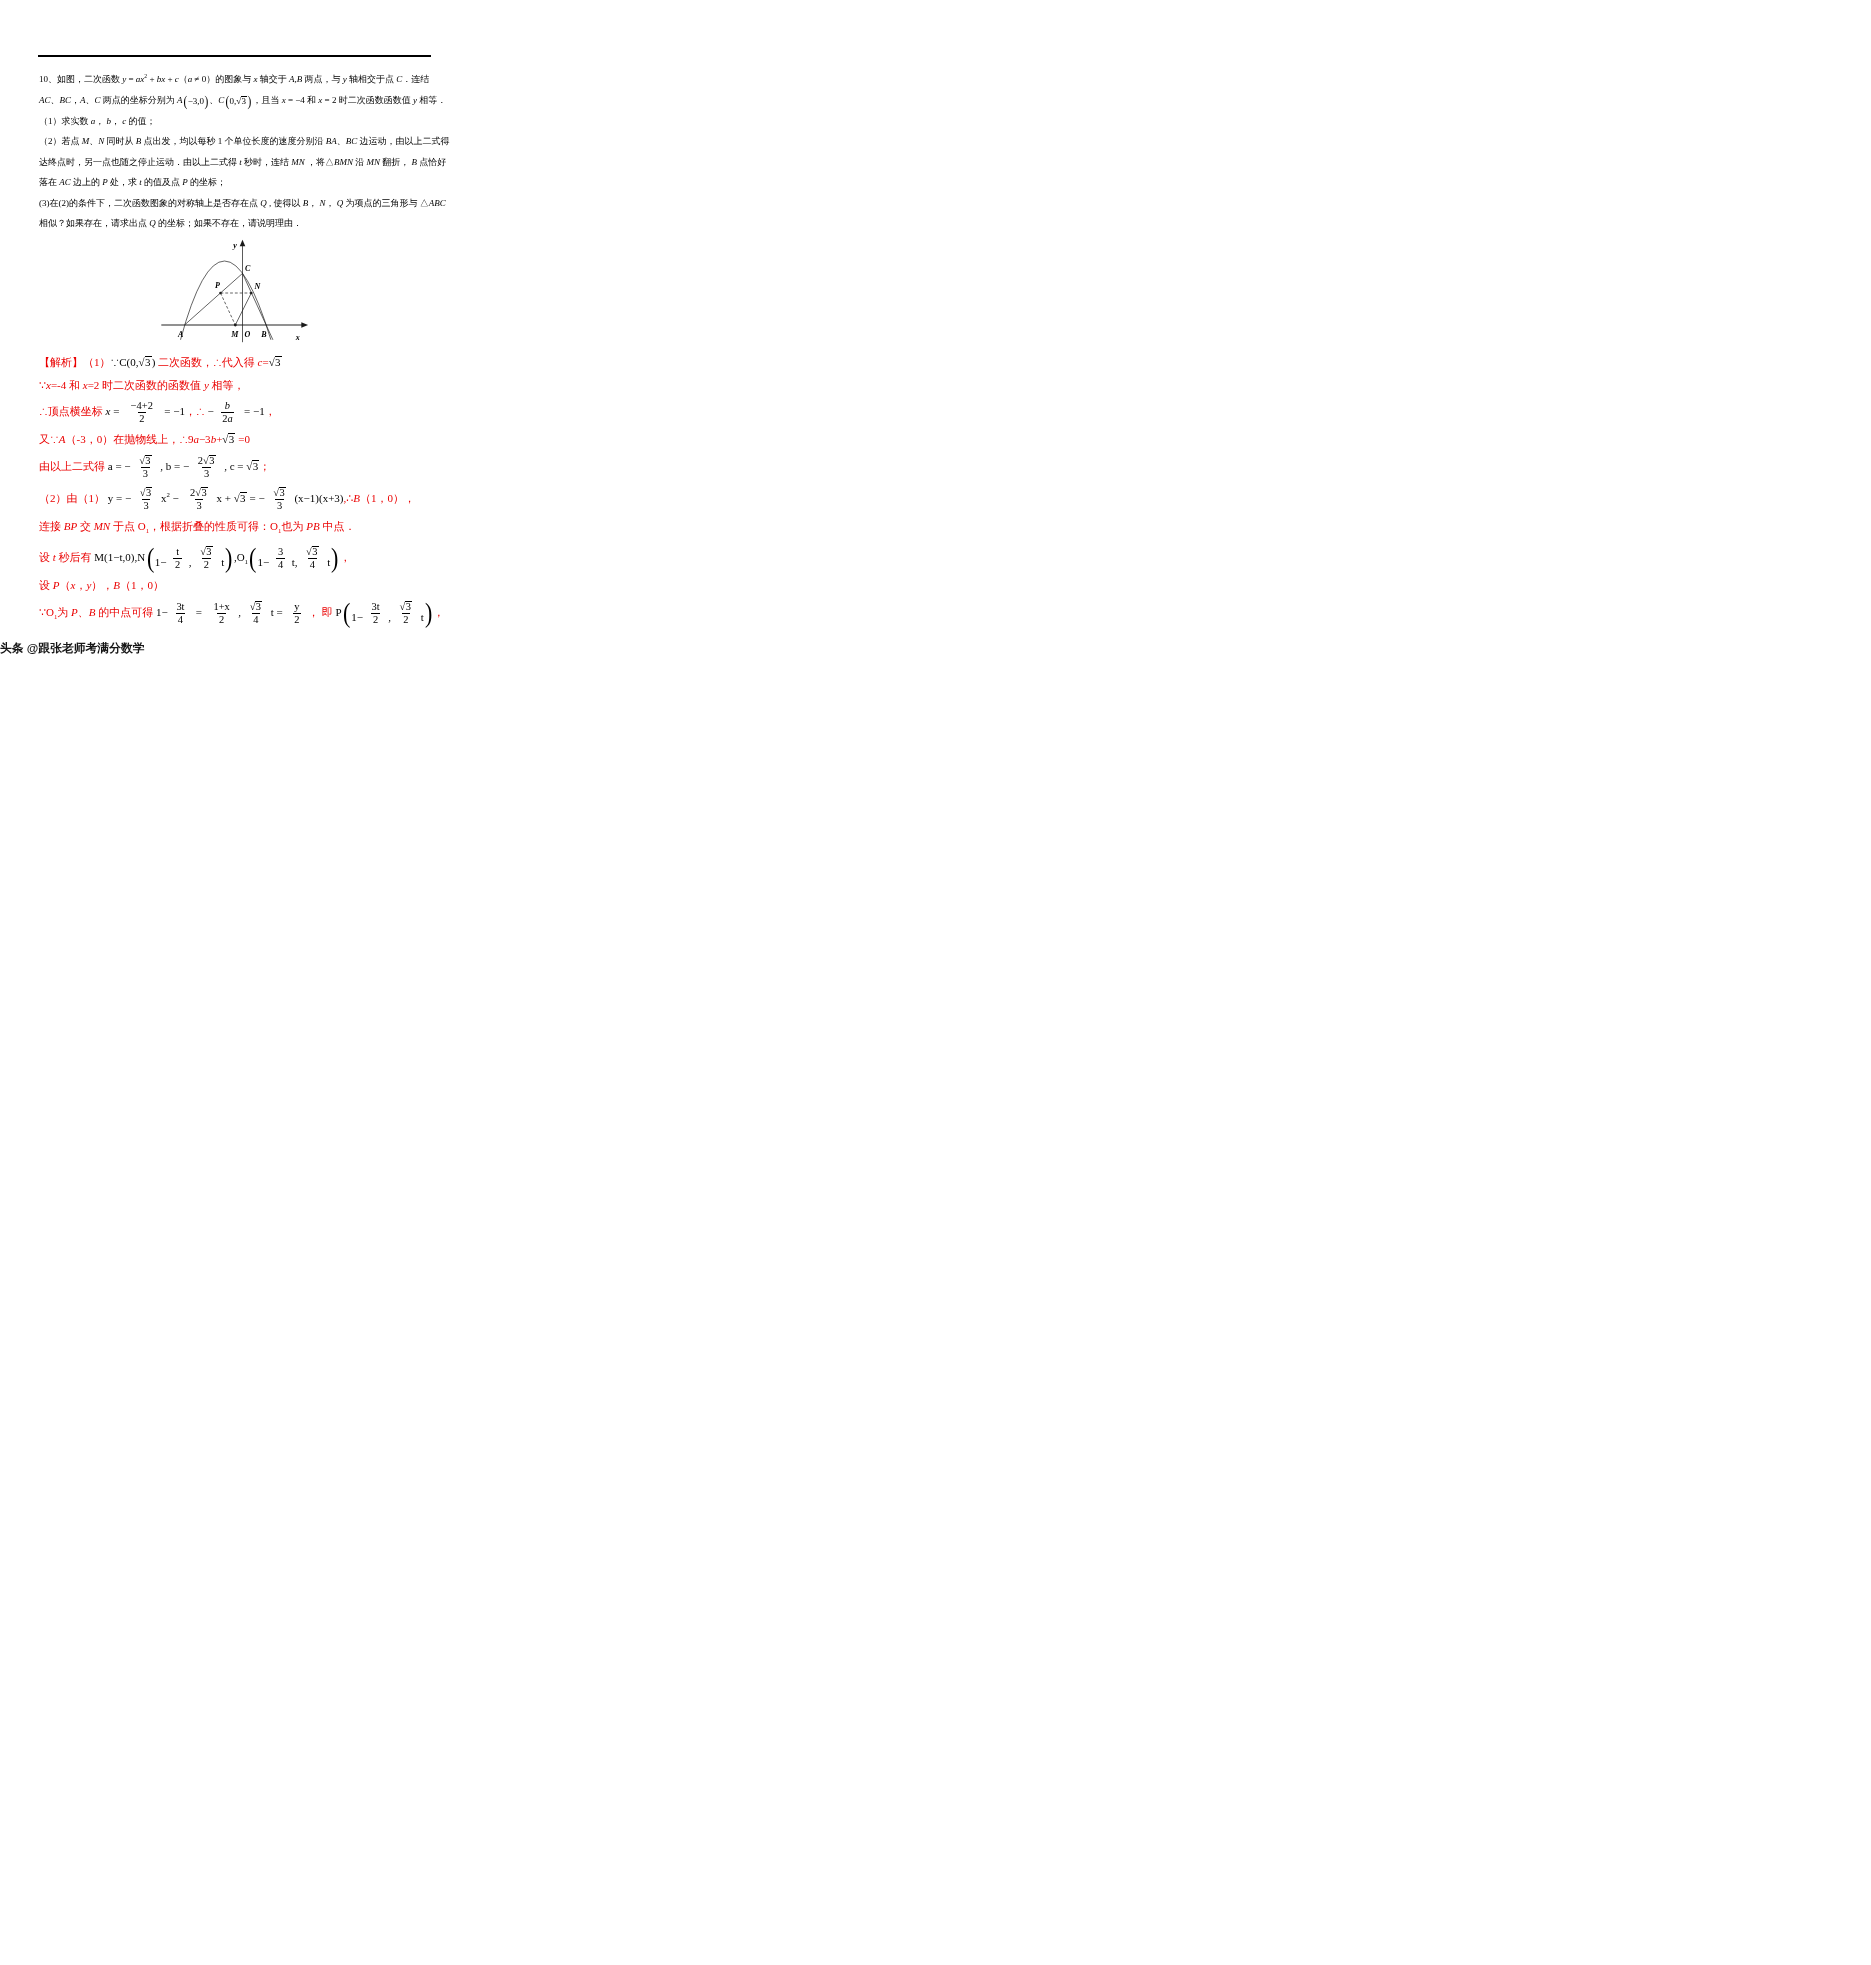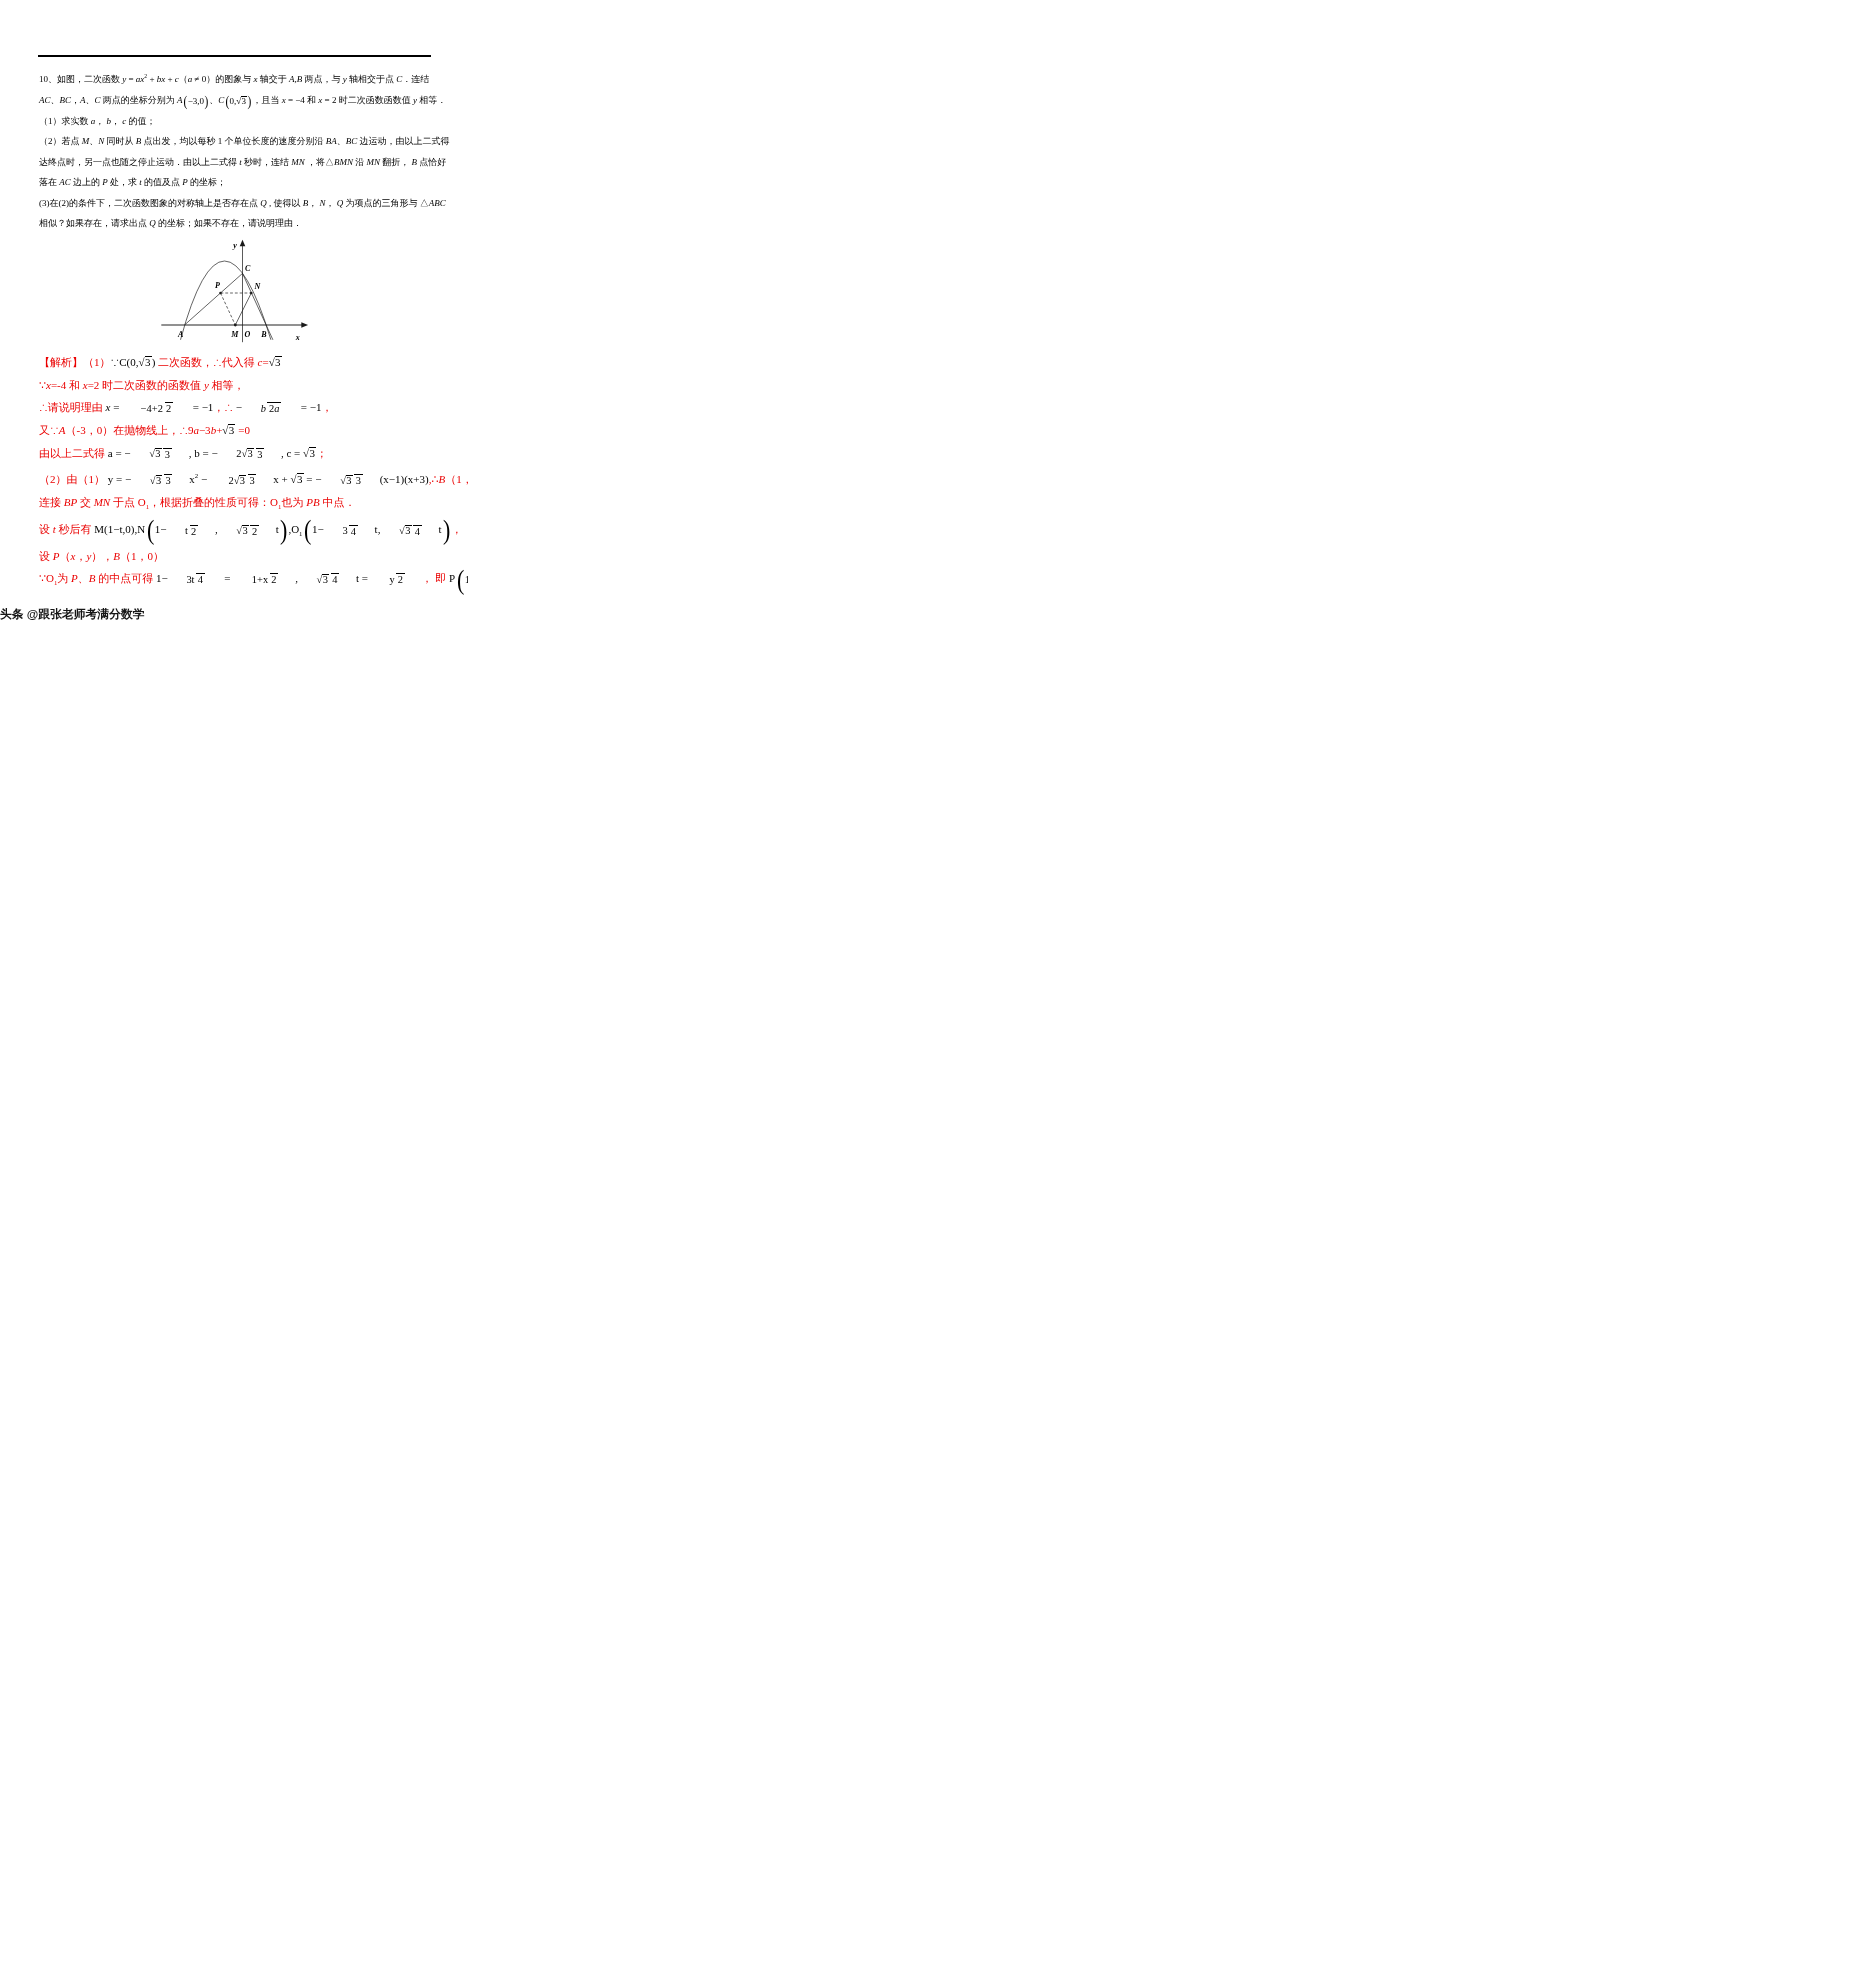--- a/index.html
+++ b/index.html
@@ -7,22 +7,22 @@
        font-family:"Liberation Serif",serif;}
   .rule{margin:55px 0 0 38px;width:393px;height:2px;background:#000;}
   #problem{margin:9.4px 37px 0 39px;font-size:9px;}
   .pline{line-height:20.4px;white-space:nowrap;}
   #solution{margin:3.9px 37px 0 39px;font-size:11px;}
   .sline{margin-top:7px;line-height:15.7px;white-space:nowrap;}
   .red{color:var(--red,#ea0000);}
   .blk{color:var(--ink,#000);}
   .it{font-style:italic;font-family:"Liberation Serif",serif;}
   sup{font-size:.62em;} sub{font-size:.62em;}
-  .frac{display:inline-flex;flex-direction:row;align-items:center;
-        vertical-align:middle;margin:0 17px;line-height:1.15;font-size:.95em;}
+  .frac{display:inline-flex;flex-direction:column;align-items:center;
+        vertical-align:middle;margin:0 7px;line-height:1.15;font-size:.95em;}
   .frac .num,.frac .den{display:block;padding:0 1.6px;text-align:center;}
   .frac .den{border-top:0.6px solid currentColor;}
   .sqrt{display:inline-flex;align-items:baseline;vertical-align:baseline;}
   .sqrt .rsym{font-family:"Liberation Serif",serif;}
   .sqrt .rin{border-top:0.6px solid currentColor;padding:0 1.2px 0 0.4px;line-height:1.05;}
   .pg{display:inline-flex;align-items:center;vertical-align:middle;margin:0 0.4px;}
   .pc{display:inline-flex;align-items:flex-end;}
   .bp{font-size:1.6em;font-weight:400;line-height:0;transform:scaleX(.8);
       font-family:"Liberation Serif",serif;}
   .bp.big{font-size:2.5em;}
@@ -97,21 +97,21 @@
 
 <div id="solution">
     <div class="sline"><span class="red"><span>【解析】（1）</span></span><span class="blk"><span>∵C(0,</span><span class="sqrt">
           <span class="rsym">√</span>
           <span class="rin"><span>3</span></span>
         </span><span>) </span></span><span class="red"><span>二次函数，∴代入得 </span><span class="it">c</span><span>=</span></span><span class="blk"><span class="sqrt">
           <span class="rsym">√</span>
           <span class="rin"><span>3</span></span>
         </span></span></div>
     <div class="sline"><span class="red"><span>∵</span><span class="it">x</span><span>=-4 和 </span><span class="it">x</span><span>=2 时二次函数的函数值 </span><span class="it">y</span><span> 相等，</span></span></div>
-    <div class="sline"><span class="red"><span>∴请说明理由 </span></span><span class="blk"><span class="it">x</span><span> = </span><span class="frac">
+    <div class="sline"><span class="red"><span>∴顶点横坐标 </span></span><span class="blk"><span class="it">x</span><span> = </span><span class="frac">
           <span class="num"><span>−4+2</span></span>
           <span class="den"><span>2</span></span>
         </span><span> = −1</span></span><span class="red"><span>，∴ </span></span><span class="blk"><span>−</span><span class="frac">
           <span class="num"><span class="it">b</span></span>
           <span class="den"><span>2</span><span class="it">a</span></span>
         </span><span> = −1</span></span><span class="red"><span>，</span></span></div>
     <div class="sline"><span class="red"><span>又∵</span><span class="it">A</span><span>（-3，0）在抛物线上，∴9</span><span class="it">a</span><span>−3</span><span class="it">b</span><span>+</span></span><span class="blk"><span class="sqrt">
           <span class="rsym">√</span>
           <span class="rin"><span>3</span></span>
         </span></span><span class="red"><span> =0</span></span></div>

